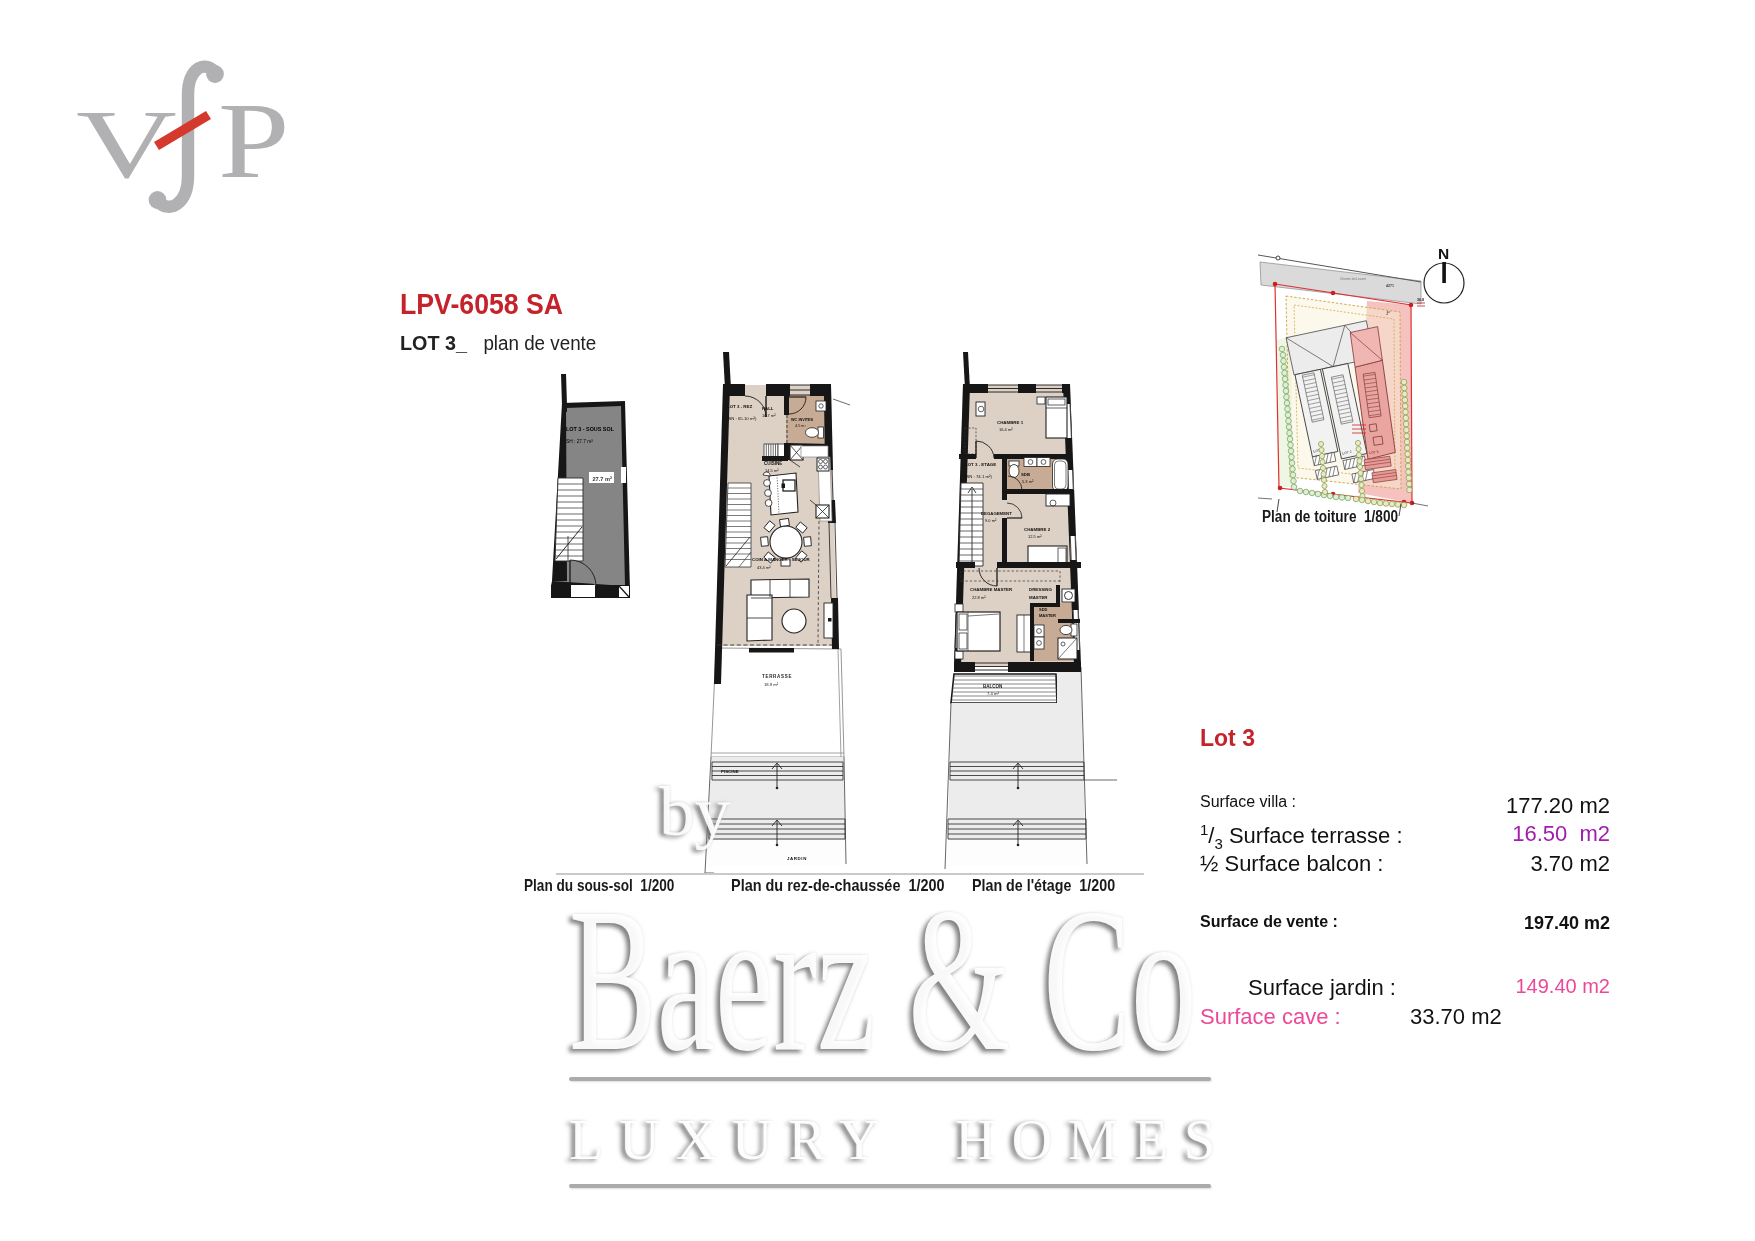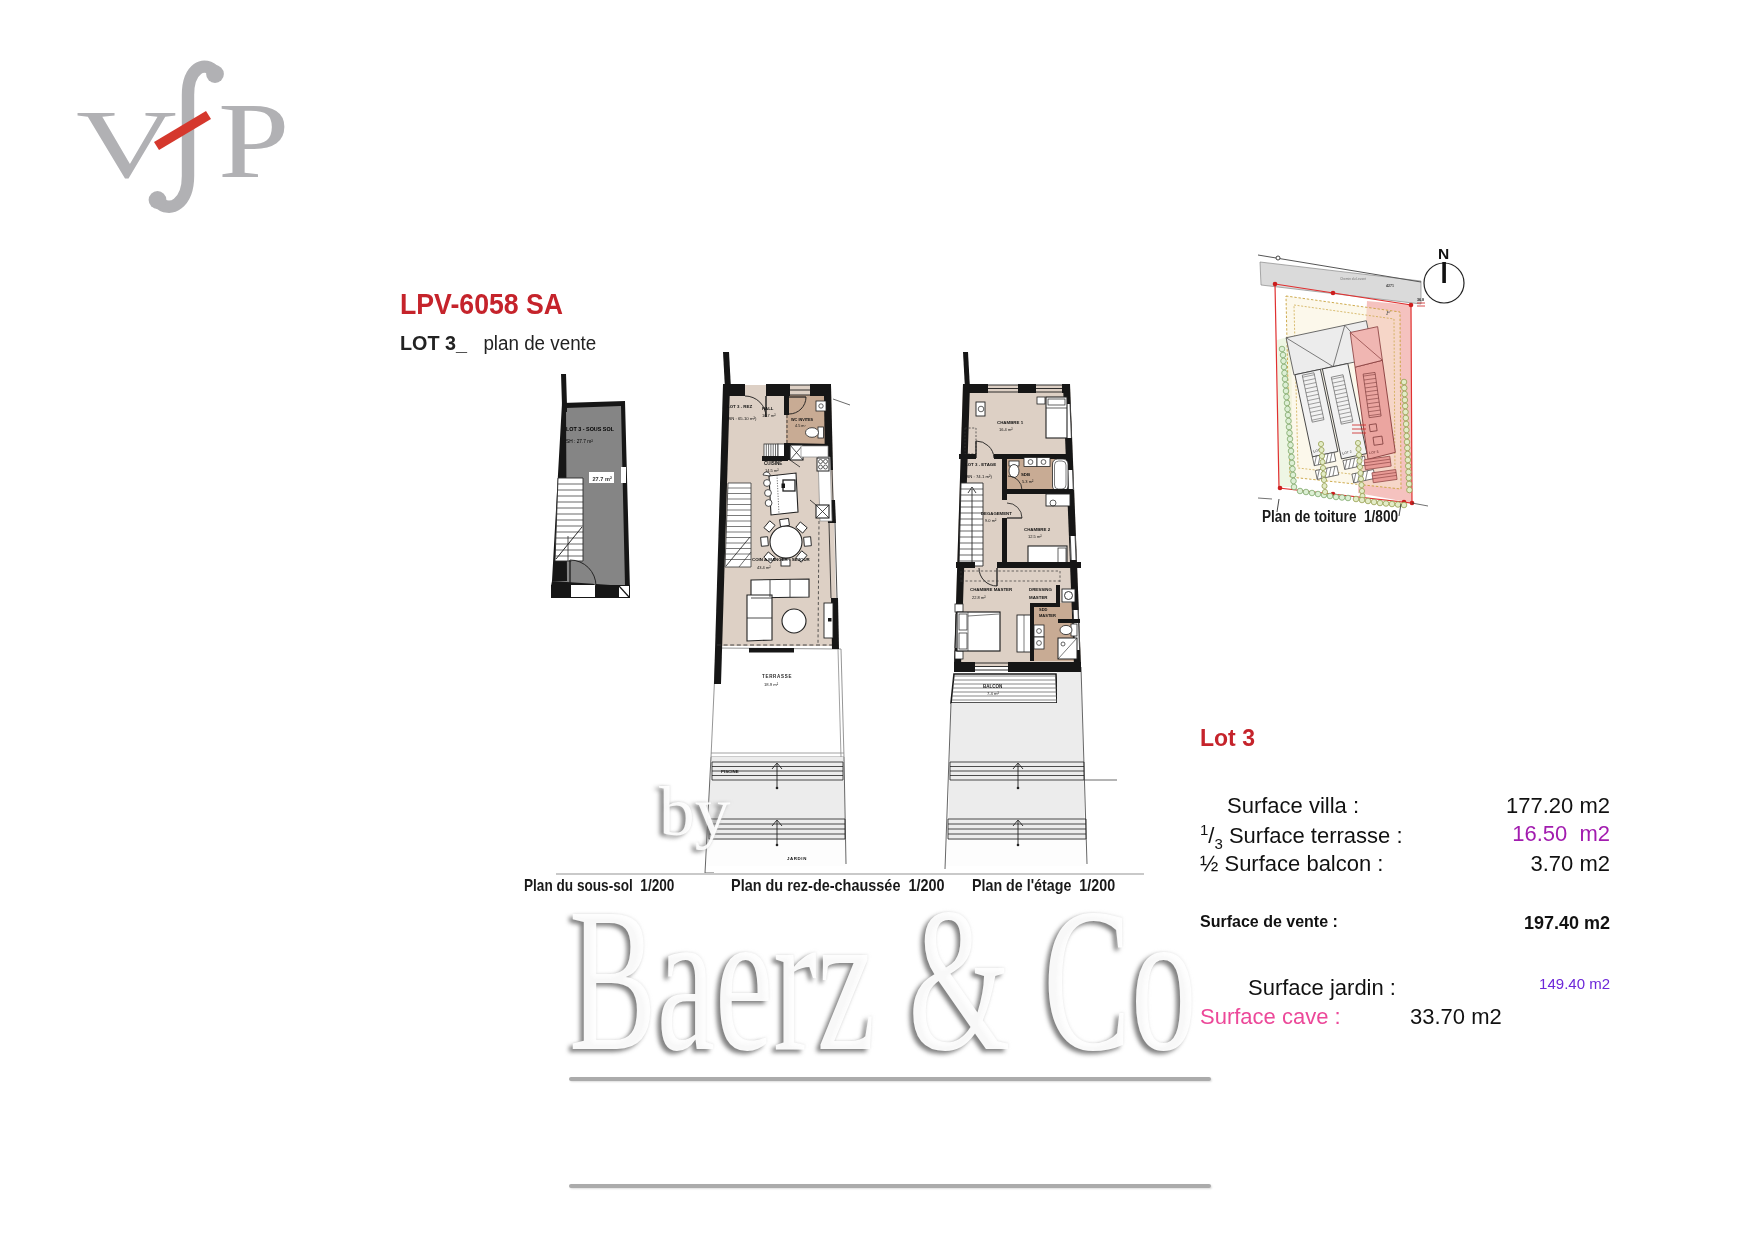--- a/index.html
+++ b/index.html
@@ -846,40 +846,41 @@
 <div class="abs" style="left:524px;top:876px;font-size:17px;font-weight:bold;color:#1a1a1a;transform:scaleX(0.80);transform-origin:left top;white-space:nowrap;">Plan du sous-sol&nbsp; 1/200</div>
 
 <div class="abs" style="left:731px;top:876px;font-size:17px;font-weight:bold;color:#1a1a1a;transform:scaleX(0.85);transform-origin:left top;white-space:nowrap;">Plan du rez-de-chaussée&nbsp; 1/200</div>
 
 <div class="abs" style="left:972px;top:876px;font-size:17px;font-weight:bold;color:#1a1a1a;transform:scaleX(0.84);transform-origin:left top;white-space:nowrap;">Plan de l'étage&nbsp; 1/200</div>
 
 <div class="abs" style="left:1262px;top:508px;font-size:16px;font-weight:bold;color:#1a1a1a;transform:scaleX(0.85);transform-origin:left top;white-space:nowrap;">Plan de toiture&nbsp; 1/800</div>
 
 <div class="abs" style="left:1200px;top:725px;font-size:23px;font-weight:bold;color:#c5232b;">Lot 3</div>
 
-<div class="abs" style="left:1200px;top:793px;font-size:22px;color:#111;margin-left:27px;">Surface villa :</div>
+<div class="abs" style="left:1200px;top:793px;font-size:16px;color:#111;">Surface villa :</div>
 <div class="abs" style="left:1410px;top:793px;width:200px;text-align:right;font-size:22px;color:#111;">177.20 m2</div>
 
 <div class="abs" style="left:1200px;top:821px;font-size:22px;color:#111;"><sup style="font-size:15px;">1</sup>/<sub style="font-size:15px;">3</sub> Surface terrasse :</div>
 <div class="abs" style="left:1410px;top:821px;width:200px;text-align:right;font-size:22px;color:#a21caf;">16.50&nbsp; m2</div>
 
 <div class="abs" style="left:1200px;top:851px;font-size:22px;color:#111;">½ Surface balcon :</div>
 <div class="abs" style="left:1410px;top:851px;width:200px;text-align:right;font-size:22px;color:#111;">3.70 m2</div>
 
 <div class="abs" style="left:1200px;top:913px;font-size:16px;font-weight:bold;color:#111;">Surface de vente :</div>
 <div class="abs" style="left:1410px;top:913px;width:200px;text-align:right;font-size:18px;font-weight:bold;color:#111;">197.40 m2</div>
 
 <div class="abs" style="left:1200px;top:975px;font-size:22px;color:#111;margin-left:48px;">Surface jardin :</div>
-<div class="abs" style="left:1410px;top:975px;width:200px;text-align:right;font-size:15px;color:#6d28d9;">149.40 m2</div>
+<div class="abs" style="left:1410px;top:975px;width:200px;text-align:right;font-size:20px;color:#ec4899;">149.40 m2</div>
 
 <div class="abs" style="left:1200px;top:1004px;font-size:22px;color:#ec4899;">Surface cave :</div>
 <div class="abs" style="left:1410px;top:1004px;width:200px;text-align:left;font-size:22px;color:#111;">33.70 m2</div>
 
 <div class="abs" style="left:659px;top:772px;font-family:'Liberation Serif',serif;font-size:70px;color:rgba(255,255,255,0.92);text-shadow:-4px 2px 4px rgba(110,110,110,0.85), 1px -1px 2px rgba(220,220,220,0.5);transform:scaleX(1.02);transform-origin:left top;">by</div>
 
 <div class="abs" style="left:569px;top:862px;font-family:'Liberation Serif',serif;font-size:205px;color:rgba(255,255,255,0.95);text-shadow:-6px 3px 5px rgba(108,108,108,0.85), 1px -1px 3px rgba(228,228,228,0.5);transform:scaleX(0.641);transform-origin:left top;white-space:nowrap;">Baerz &amp; Co</div>
 
 <div class="abs" style="left:569px;top:1077px;width:642px;height:4px;background:#ababab;border-radius:2px;box-shadow:1px 1px 2px #ddd;"></div>
 
+<div class="abs" style="left:569px;top:1108px;width:650px;font-family:'Liberation Serif',serif;font-size:56px;letter-spacing:16px;color:rgba(255,255,255,0.95);text-shadow:-4px 2px 4px rgba(112,112,112,0.85), 1px -1px 2px rgba(228,228,228,0.5);white-space:nowrap;">LUXURY&nbsp; HOMES</div>
 
 <div class="abs" style="left:569px;top:1184px;width:642px;height:4px;background:#ababab;border-radius:2px;box-shadow:1px 1px 2px #ddd;"></div>
 
 </div>
 
 </body></html>

